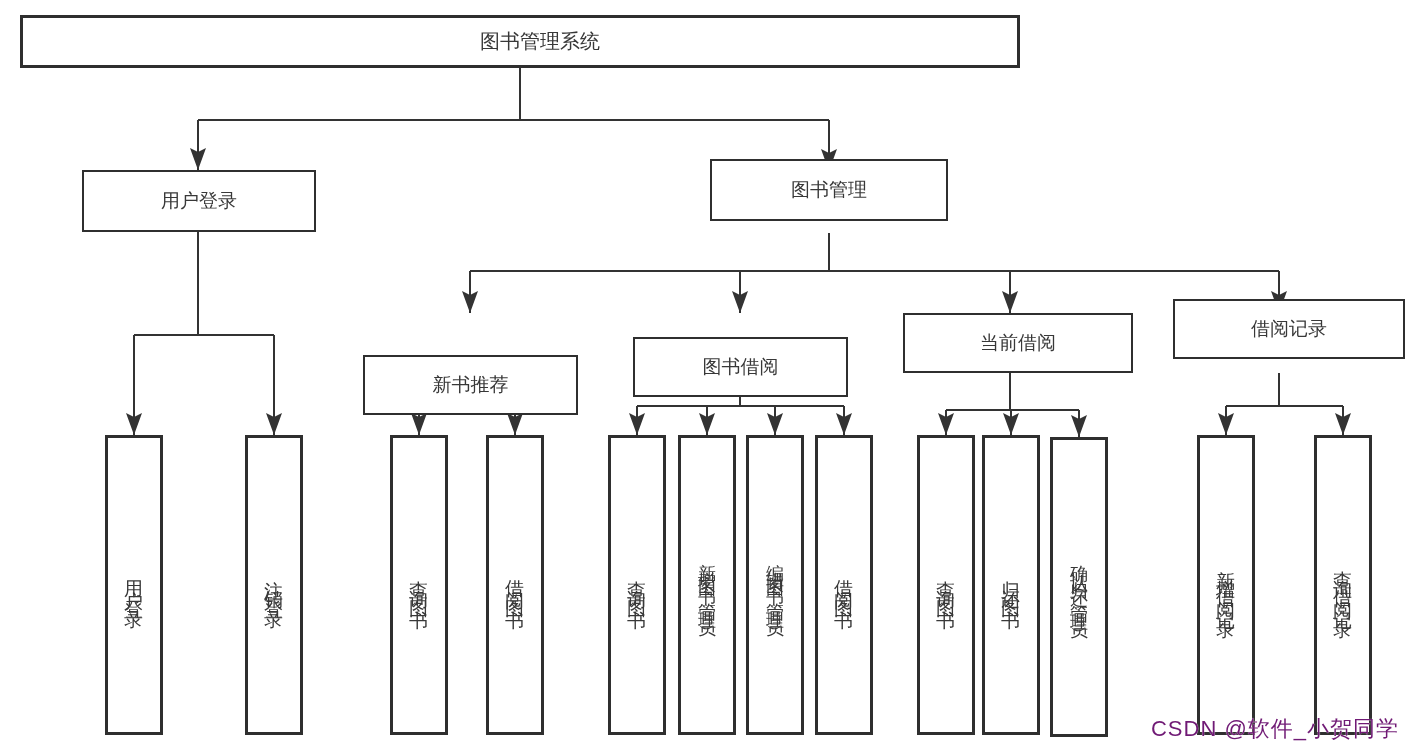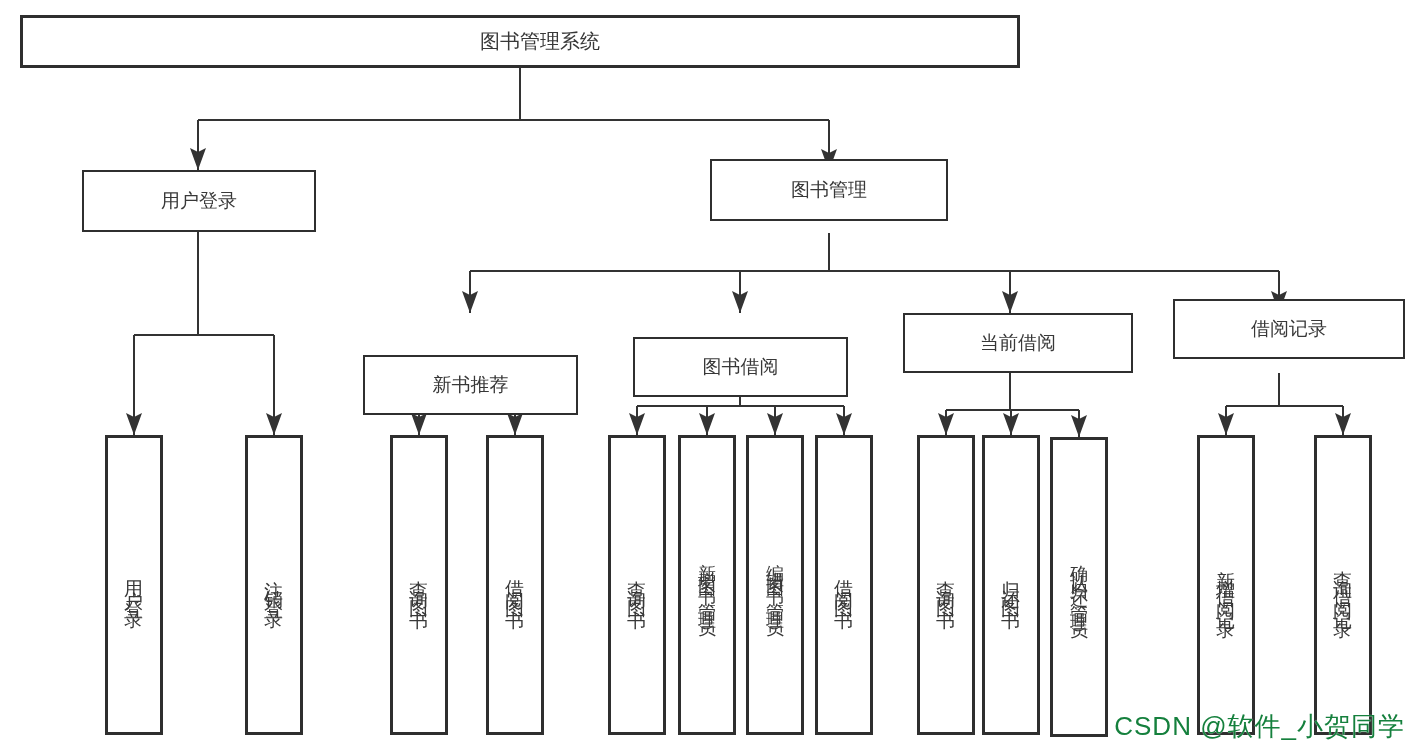--- a/index.html
+++ b/index.html
@@ -49,24 +49,24 @@
     text-orientation: mixed;
     font-size: 19px;
     line-height: 1;
     letter-spacing: 10px;
     color: #383838;
     white-space: nowrap;
   }
   .vlabel.long { letter-spacing: 8px; font-size: 18px; }
   #watermark {
     position: absolute;
-    right: 0;
+    right: 6px;
     bottom: 3px;
-    font-size: 26px;
-    color: #15803d;
+    font-size: 22px;
+    color: #701a75;
     z-index: 3;
     letter-spacing: 1px;
     text-shadow: 0 0 1px #ffffff;
   }
 </style>
 </head>
 <body>
 
 <div id="canvas">
 

